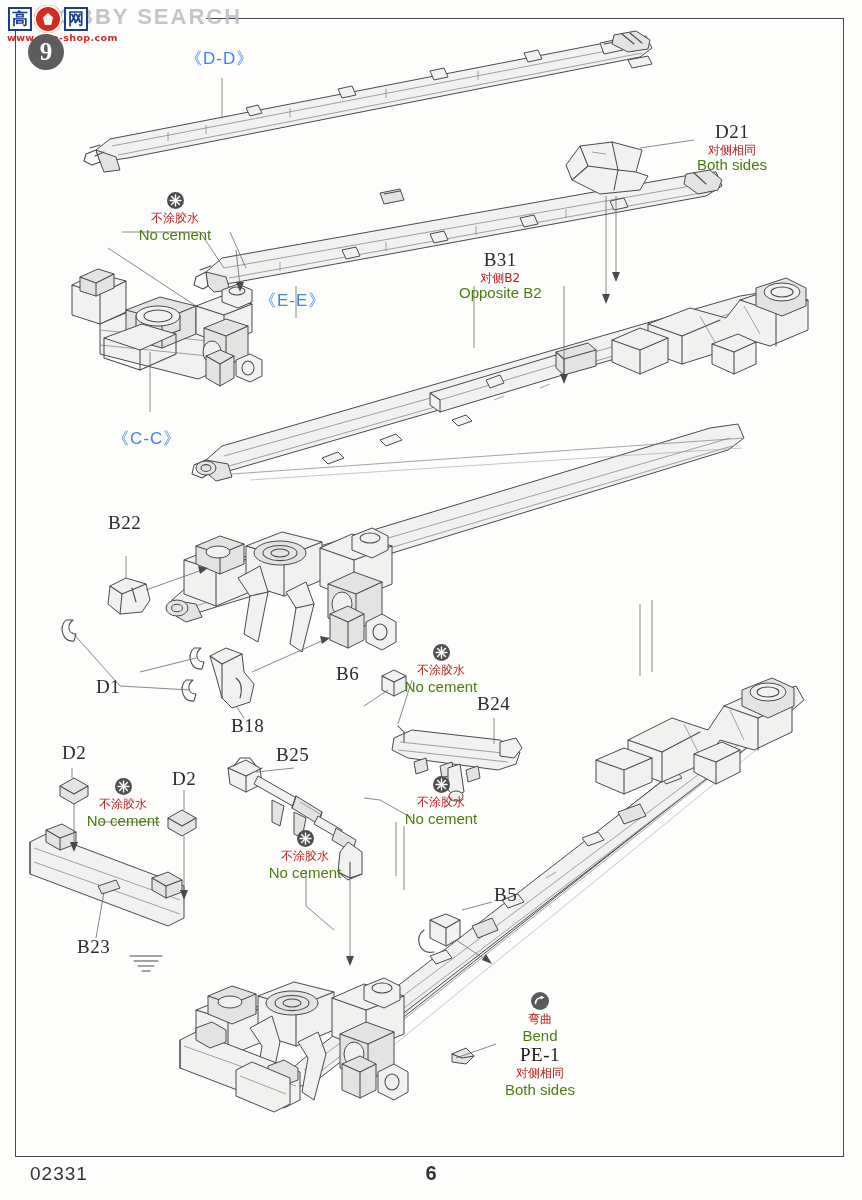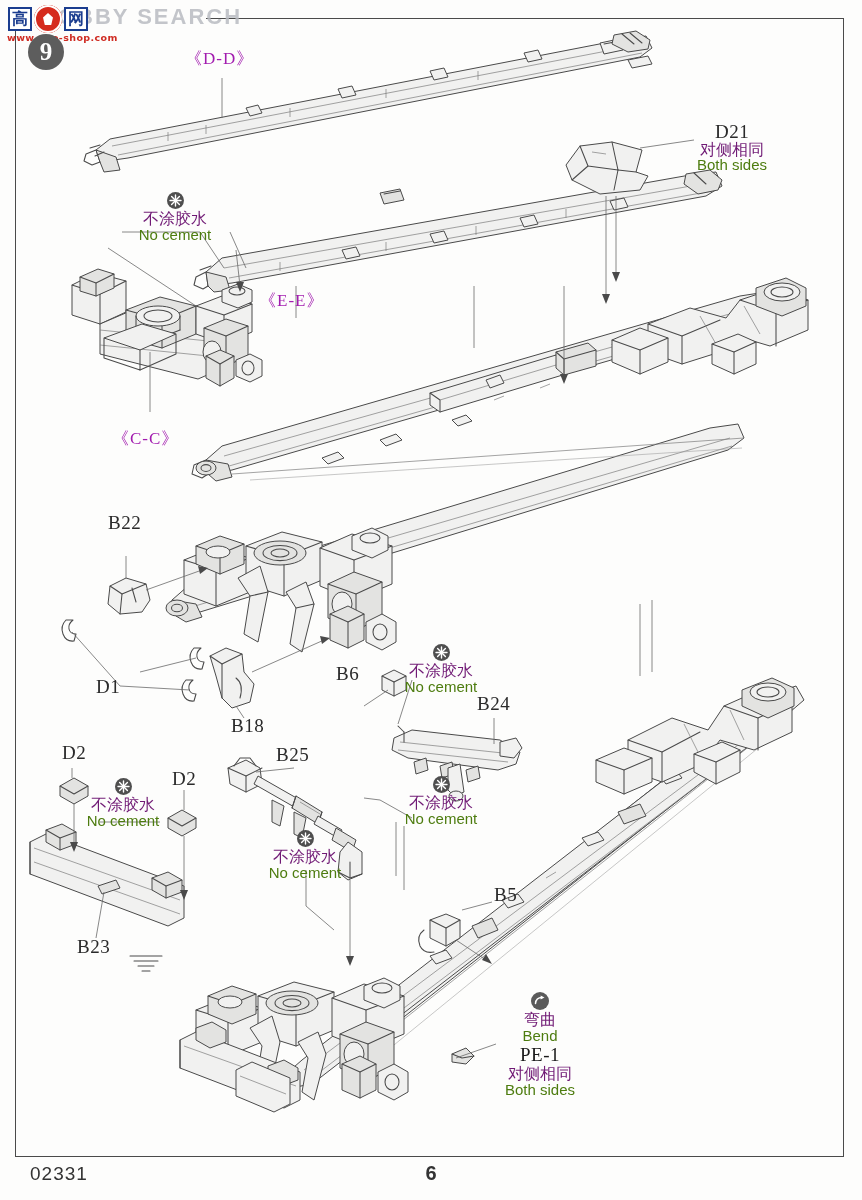--- a/index.html
+++ b/index.html
@@ -130,28 +130,28 @@
     white-space: nowrap;
     color: #2a2a2a;
   }
   .part-code {
     font-size: 19px;
     font-family: Liberation Serif, serif;
     letter-spacing: .5px;
   }
   .sect-code {
     font-size: 17px;
-    font-family: Liberation Serif, serif;
+    font-family: Liberation Sans, sans-serif;
     letter-spacing: 1px;
-    color: #a21caf;
+    color: #3b82f6;
   }
   .cn {
-    font-size: 16px;
+    font-size: 12px;
     font-family: "DejaVu Sans", sans-serif;
-    color: #701a75;
+    color: #b91c1c;
   }
   .en {
     font-size: 15px;
     font-family: "Liberation Sans", sans-serif;
     color: #4d7c0f;
   }
   .note-block {
     position: absolute;
     text-align: center;
     white-space: nowrap;
@@ -674,20 +674,25 @@
   <div class="lbl sect-code" style="left:185px; top:47px;">《D-D》</div>
   <div class="lbl sect-code" style="left:259px; top:289px;">《E-E》</div>
   <div class="lbl sect-code" style="left:112px; top:411px;margin-top:16px;">《C-C》</div>
 
   <div class="lbl" style="left:697px; top:121px; text-align:center;">
     <span class="part-code" style="display:block;">D21</span>
     <span class="cn" style="display:block; line-height:14px;">对侧相同</span>
     <span class="en" style="display:block; line-height:16px;">Both sides</span>
   </div>
 
+  <div class="lbl" style="left:459px; top:249px; text-align:center;">
+    <span class="part-code" style="display:block;">B31</span>
+    <span class="cn" style="display:block; line-height:14px;">对侧B2</span>
+    <span class="en" style="display:block; line-height:16px;">Opposite B2</span>
+  </div>
 
   <div class="lbl part-code" style="left:108px; top:512px;">B22</div>
   <div class="lbl part-code" style="left:96px; top:676px;">D1</div>
   <div class="lbl part-code" style="left:231px; top:715px;">B18</div>
   <div class="lbl part-code" style="left:336px; top:663px;">B6</div>
   <div class="lbl part-code" style="left:477px; top:693px;">B24</div>
   <div class="lbl part-code" style="left:62px; top:742px;">D2</div>
   <div class="lbl part-code" style="left:172px; top:768px;">D2</div>
   <div class="lbl part-code" style="left:276px; top:744px;">B25</div>
   <div class="lbl part-code" style="left:77px; top:936px;">B23</div>

